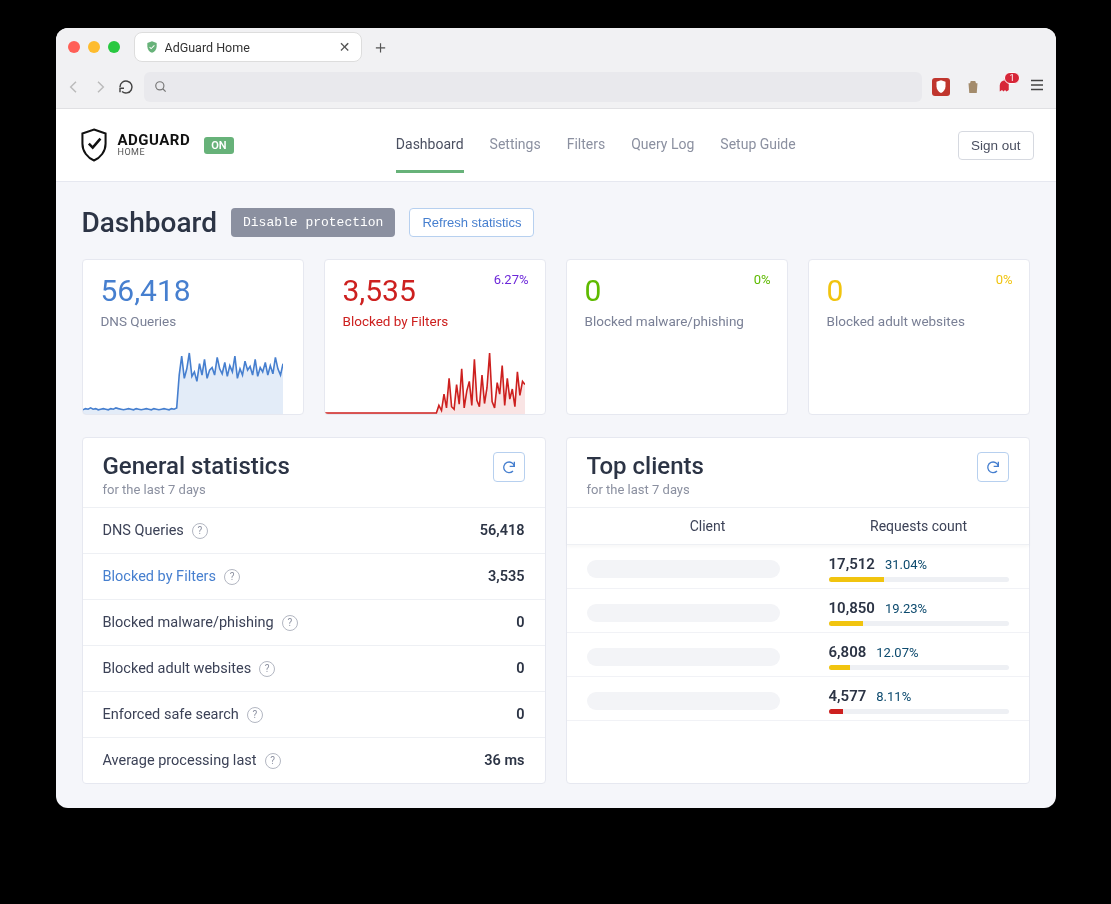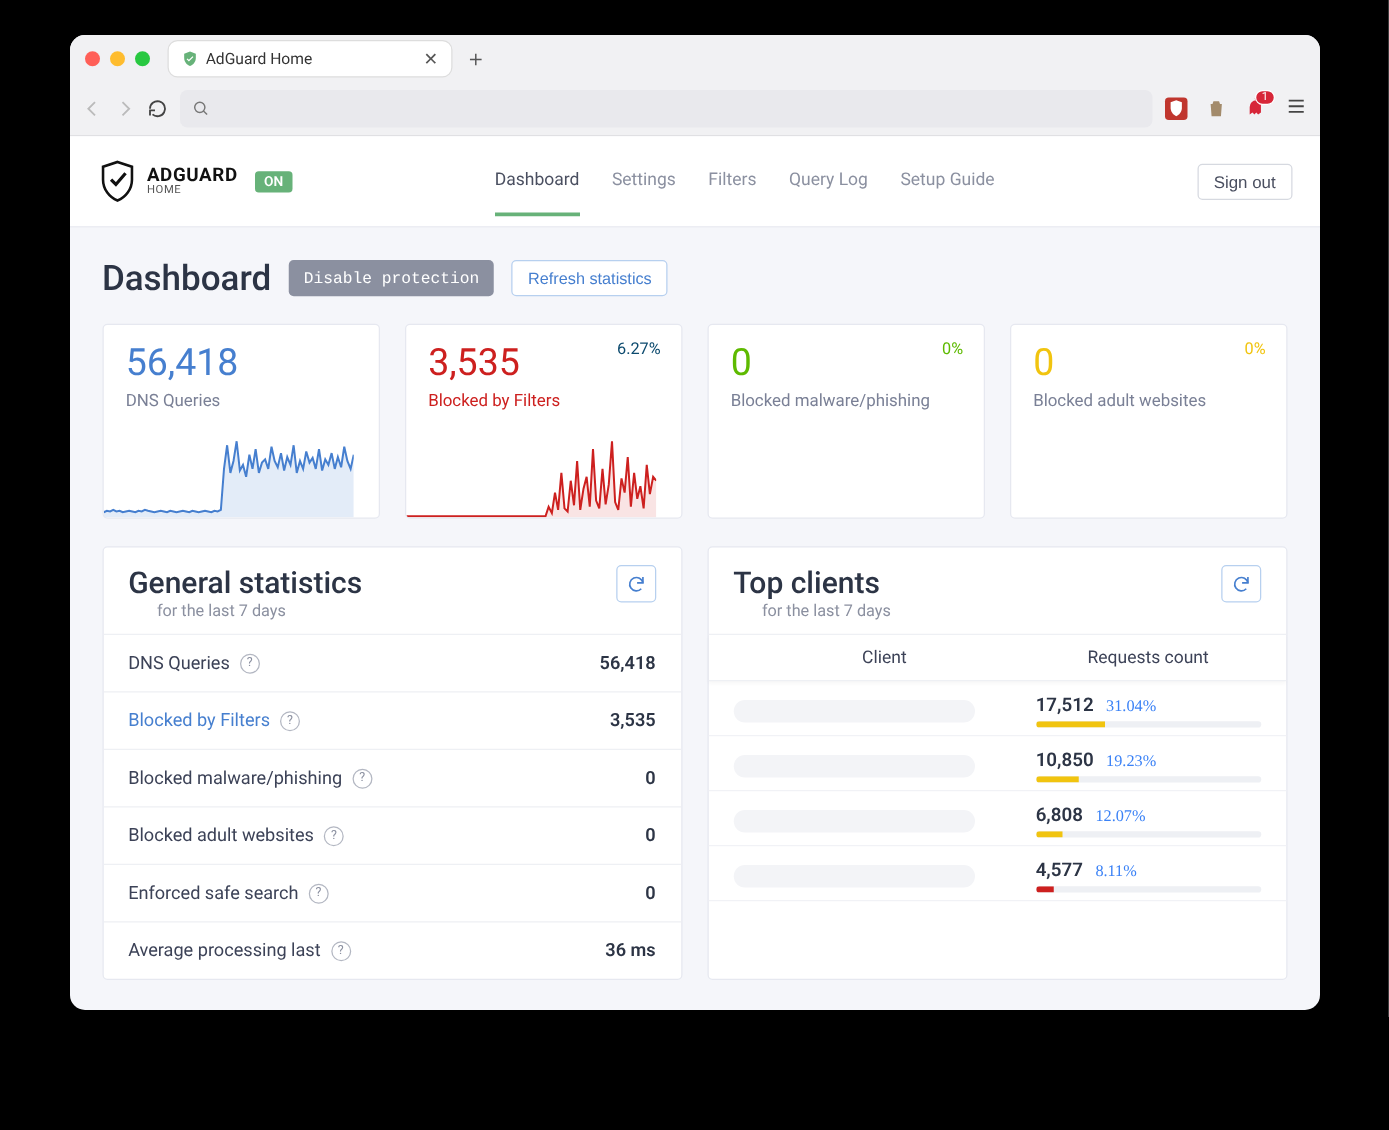--- a/index.html
+++ b/index.html
@@ -220,21 +220,21 @@
     line-height: 1.1;
   }
   .card .label {
     font-size: 13.5px;
     margin-top: 6px;
   }
   .c-blue .big { color: #467fcf; }
   .c-blue .label { color: #7a8096; }
   .c-red .big { color: #cd201f; }
   .c-red .label { color: #cd201f; }
-  .c-red .pct { color: #0c4a6e; }
+  .c-red .pct { color: #6d28d9; }
   .c-green .big { color: #5eba00; }
   .c-green .label { color: #7a8096; }
   .c-green .pct { color: #5eba00; }
   .c-yellow .big { color: #f1c40f; }
   .c-yellow .label { color: #7a8096; }
   .c-yellow .pct { color: #f1c40f; }
   .spark {
     position: absolute;
     bottom: 0; left: 0; right: 0;
     height: 62px;
@@ -259,21 +259,20 @@
   }
   .panel-header h3 {
     font-size: 24px;
     font-weight: 500;
     color: #2c3445;
   }
   .panel-header .sub {
     font-size: 13px;
     color: #8b90a0;
     margin-top: 2px;
-    margin-left: 23px;
   }
   .refresh-icon {
     border: 1px solid #b7d0ef;
     color: #467fcf;
     width: 32px; height: 30px;
     border-radius: 4px;
     display: flex; align-items: center; justify-content: center;
     cursor: pointer;
   }
   .refresh-icon svg { width: 16px; height: 16px; }
@@ -319,21 +318,21 @@
   }
   .client-name {
     height: 18px;
     border-radius: 9px;
     background: #f3f4f7;
     width: 80%;
   }
   .req-cell { }
   .req-top { display: flex; align-items: baseline; gap: 10px; }
   .req-count { font-weight: 600; font-size: 15px; color: #2c3445; }
-  .req-pct { font-size: 13px; color: #3b82f6; font-family: Liberation Serif, serif; }
+  .req-pct { font-size: 13px; color: #0c4a6e; }
   .req-bar {
     height: 5px;
     background: #eef0f4;
     border-radius: 3px;
     margin-top: 4px;
     position: relative;
     overflow: hidden;
   }
   .req-bar .fill {
     height: 100%;

